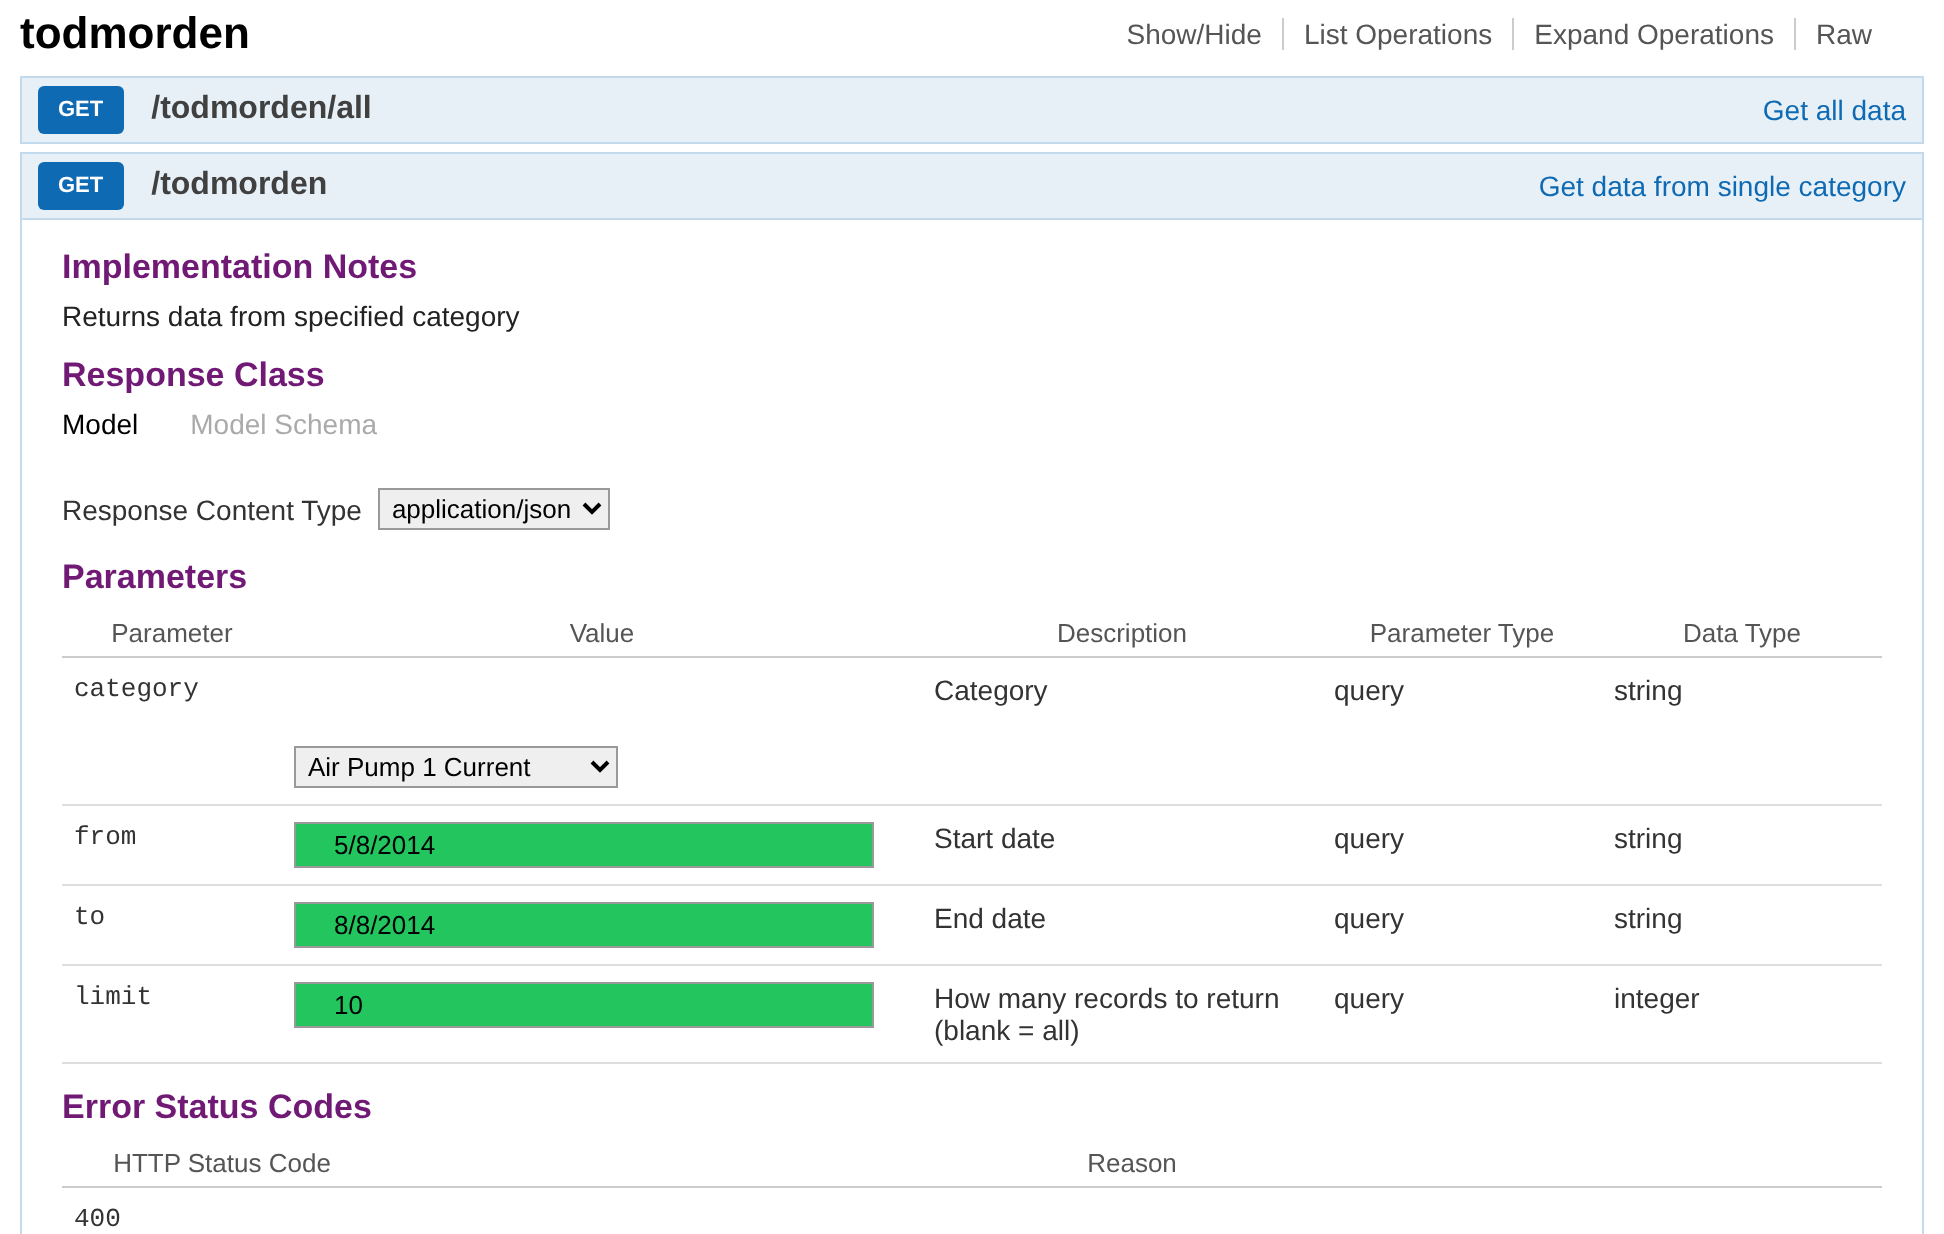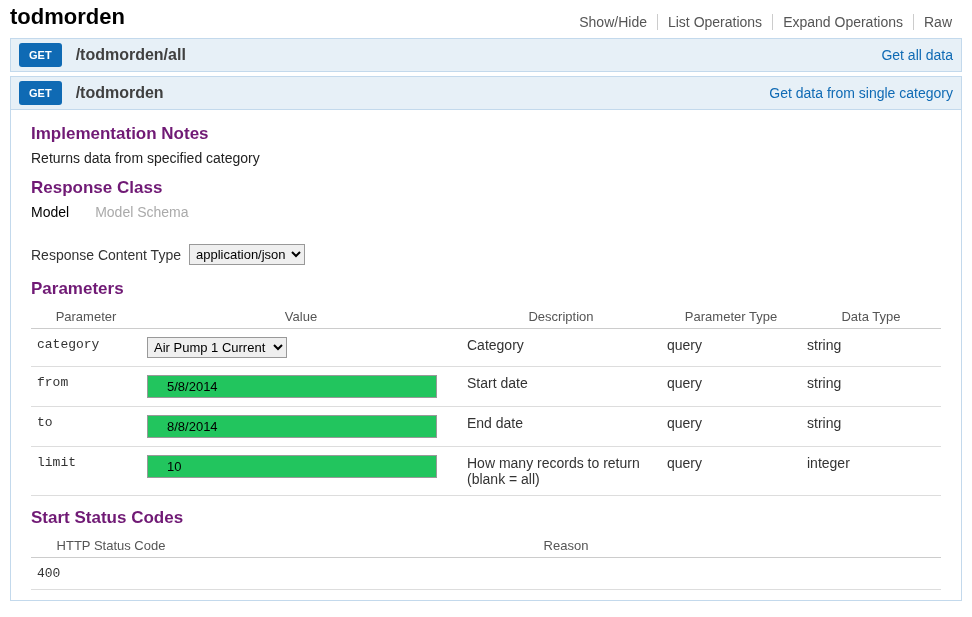--- a/index.html
+++ b/index.html
@@ -1,17 +1,17 @@
 <!DOCTYPE html>
 <html><head>
 <meta charset="utf-8">
 <style>
 * { box-sizing: border-box; margin: 0; padding: 0; }
 body { font-family: "Helvetica Neue", Arial, sans-serif; font-size: 14px; color: #333; background: #fff; width: 972px; }
-.header { display: flex; justify-content: space-between; align-items: flex-end; padding: 4px 10px 4px 10px; }
+.header { display: flex; justify-content: space-between; align-items: center; padding: 4px 26px 4px 10px; }
 .header h2 { font-size: 22px; font-weight: 700; color: #000; }
 .header-links { display: flex; gap: 0; font-size: 14px; color: #555; }
 .header-links span { padding: 0 10px; border-right: 1px solid #ccc; cursor: pointer; }
 .header-links span:last-child { border-right: none; }
 .op-row { display: flex; align-items: center; background: #e7f0f7; border: 1px solid #c3d9ec; padding: 4px 8px; margin: 4px 10px; }
 .method { background: #0f6ab4; color: #fff; font-size: 11px; font-weight: 600; padding: 6px 10px; border-radius: 3px; margin-right: 14px; min-width: 36px; text-align: center; }
 .path { font-size: 16px; font-weight: 700; color: #404040; }
 .op-desc { margin-left: auto; color: #0f6ab4; font-size: 14px; cursor: pointer; }
 .content { padding: 10px 20px; border: 1px solid #c3d9ec; border-top: none; margin: -4px 10px 10px 10px; }
 h4 { color: #701a75; font-size: 17px; font-weight: 600; margin: 12px 0 6px 0; }
@@ -22,21 +22,21 @@
 .tab-inactive { color: #aaa; cursor: pointer; }
 .mono { font-family: "Courier New", monospace; font-size: 14px; margin-bottom: 14px; }
 .rct { font-size: 14px; margin-bottom: 14px; display: flex; align-items: center; gap: 8px; }
 select { font-size: 13px; padding: 1px 2px; background: #efefef; border: 1px solid #999; }
 table { width: 100%; border-collapse: collapse; font-size: 14px; }
 th { text-align: center; font-weight: 400; color: #555; border-bottom: 1px solid #ccc; padding: 4px 6px; font-size: 13px; }
 td { border-bottom: 1px solid #ddd; padding: 8px 6px; vertical-align: top; }
 td:first-child { font-family: "Courier New", monospace; font-size: 13px; }
 input[type=text] { width: 290px; padding: 3px 19px; font-size: 13px; border: 1px solid #999; background: #22c55e; }
 .error-table th:first-child { width: 160px; }
-.dsel { width: 140px; }
+.dsel { width: 162px; margin-top: 36px; }
 </style>
 </head>
 <body>
 
 <div class="header">
   <h2>todmorden</h2>
   <div class="header-links">
     <span>Show/Hide</span>
     <span>List Operations</span>
     <span>Expand Operations</span>
@@ -110,21 +110,21 @@
       <tr>
         <td>limit</td>
         <td><input type="text" value="10" style=""></td>
         <td>How many records to return (blank = all)</td>
         <td>query</td>
         <td>integer</td>
       </tr>
     </tbody>
   </table>
 
-  <h4>Start Status Codes</h4>
+  <h4>Error Status Codes</h4>
   <table class="error-table">
     <thead>
       <tr>
         <th>HTTP Status Code</th>
         <th>Reason</th>
       </tr>
     </thead>
     <tbody>
       <tr>
         <td>400</td>

